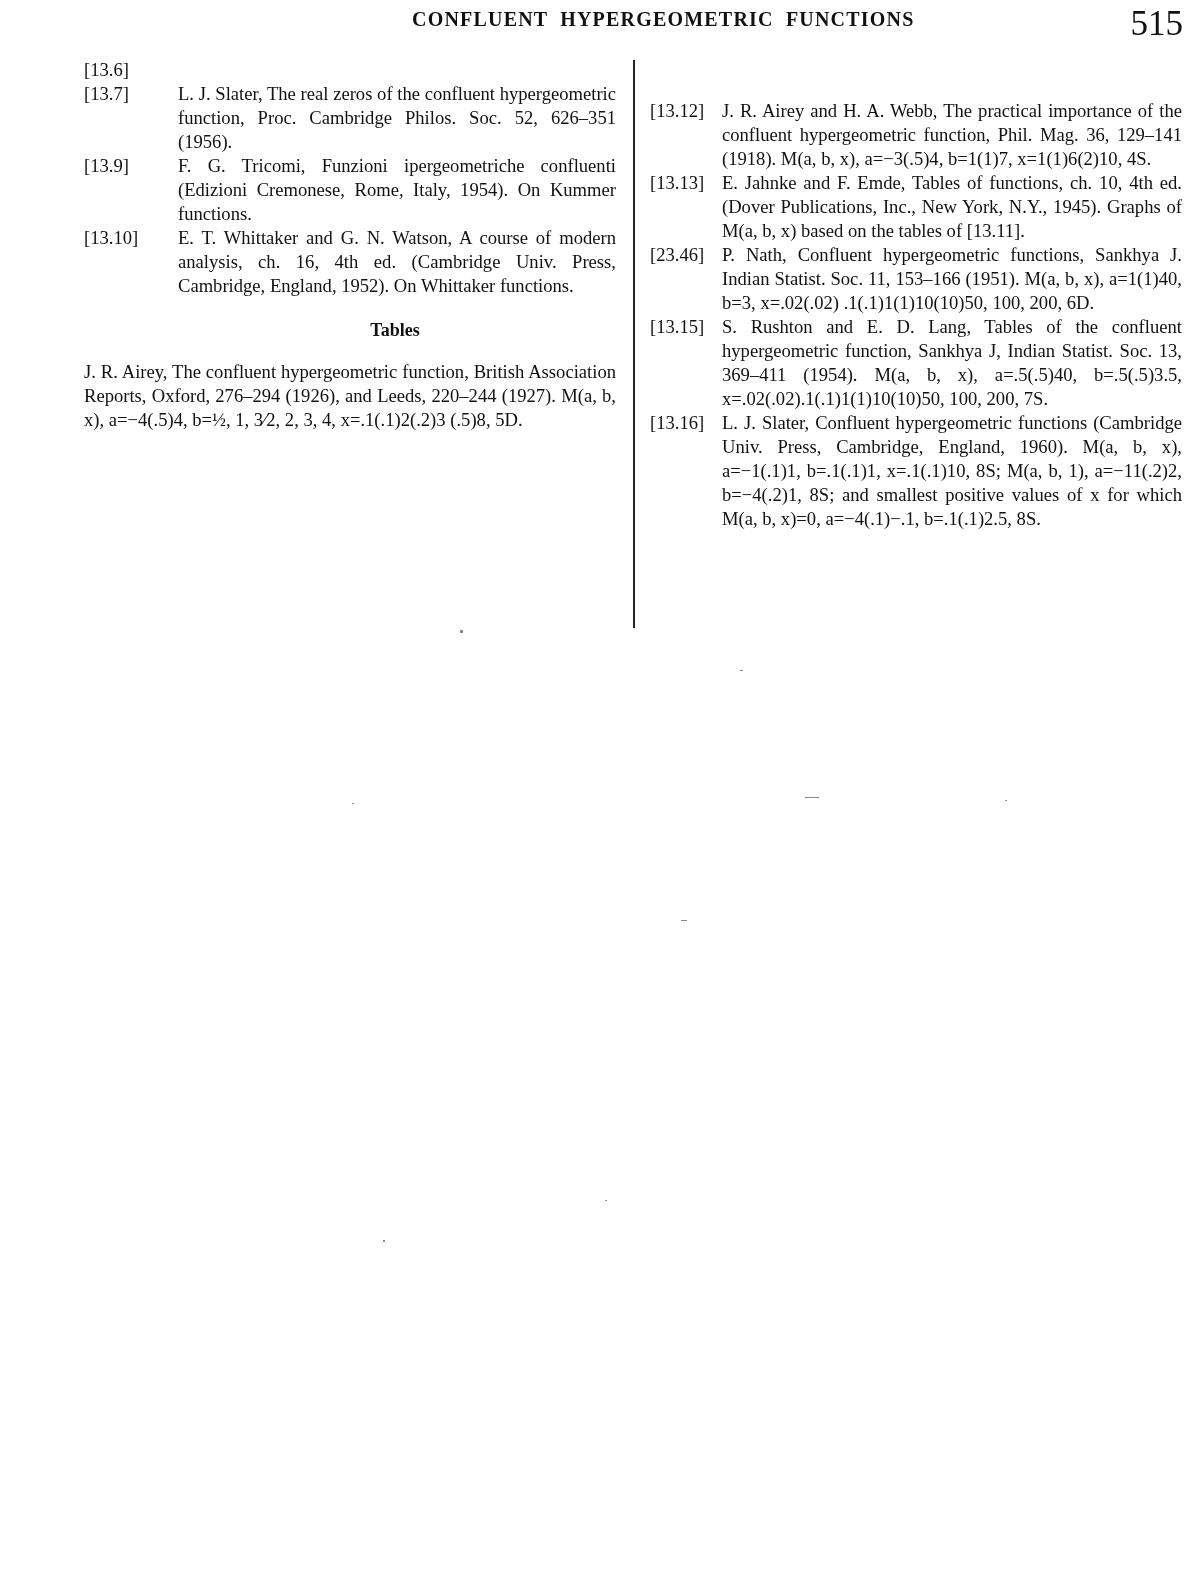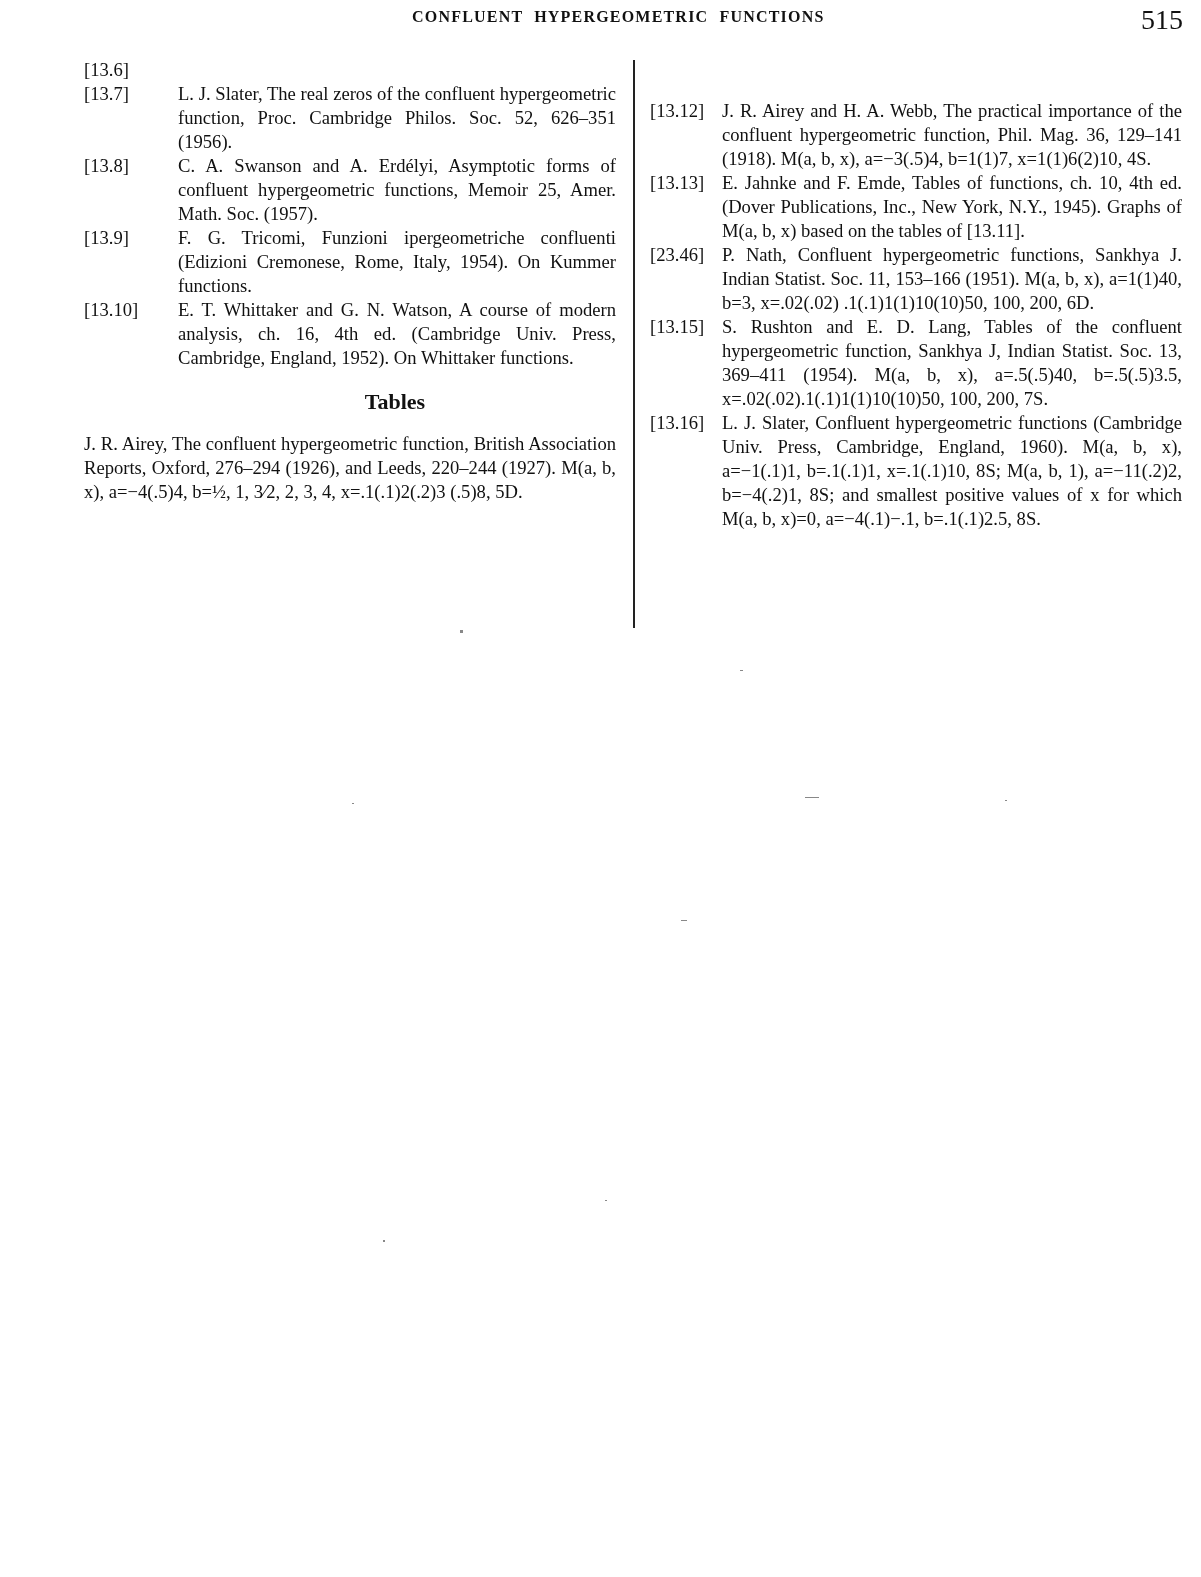--- a/index.html
+++ b/index.html
@@ -4,66 +4,62 @@
 <style>
   html, body { margin: 0; padding: 0; background: #ffffff; }
   body {
     width: 1201px; height: 1577px; position: relative; overflow: hidden;
     font-family: "DejaVu Serif", "Liberation Serif", serif;
     color: #111111;
   }
   .running-head {
     position: absolute; top: 8px; left: 412px;
     font-family: "Liberation Serif", serif;
-    font-weight: bold; font-size: 16px; letter-spacing: 1.2px; word-spacing: 6px;
+    font-weight: bold; font-size: 20px; letter-spacing: 1.2px; word-spacing: 6px;
   }
   .page-number {
     position: absolute; top: 4px; right: 18px;
     font-family: "Liberation Serif", serif;
-    font-size: 28px; font-weight: normal;
+    font-size: 35px; font-weight: normal;
   }
   .col {
     position: absolute; top: 58px; width: 532px;
     font-family: "Liberation Serif", serif;
     font-size: 18.6px; line-height: 24px;
   }
   .col-left { left: 84px; }
   .col-right { left: 650px; margin-top: 41px; }
   .divider {
     position: absolute; left: 633px; top: 60px; width: 1.5px; height: 568px;
     background: #222;
   }
   .ref { display: flex; }
   .ref-key { flex: 0 0 auto; text-align: left; padding-right: 7px; }
   .col-left .ref-key { width: 87px; }
   .col-right .ref-key { width: 65px; }
   .ref-body { flex: 1 1 auto; text-align: justify; }
   .section-heading {
-    text-align: center; font-weight: bold; font-size: 22px;
+    text-align: center; font-weight: bold; font-size: 18px;
     margin: 20px 0 18px 90px;
   }
   .scan-dot { position: absolute; background: #888; }
 </style>
 </head>
 <body>
 
 <div class="running-head">CONFLUENT HYPERGEOMETRIC FUNCTIONS</div>
 <div class="page-number">515</div>
 
 <div class="col col-left">
   <div class="ref">
     <span class="ref-key">[13.6]</span>
   </div>
   <div class="ref">
     <span class="ref-key">[13.7]</span>
     <span class="ref-body">L. J. Slater, The real zeros of the confluent hypergeometric function, Proc. Cambridge Philos. Soc. 52, 626–351 (1956).</span>
-  </div>
-  <div class="ref">
-    <span class="ref-key">[13.8]</span>
-    <span class="ref-body">C. A. Swanson and A. Erdélyi, Asymptotic forms of confluent hypergeometric functions, Memoir 25, Amer. Math. Soc. (1957).</span>
   </div>
   <div class="ref">
     <span class="ref-key">[13.9]</span>
     <span class="ref-body">F. G. Tricomi, Funzioni ipergeometriche confluenti (Edizioni Cremonese, Rome, Italy, 1954). On Kummer functions.</span>
   </div>
   <div class="ref">
     <span class="ref-key">[13.10]</span>
     <span class="ref-body">E. T. Whittaker and G. N. Watson, A course of modern analysis, ch. 16, 4th ed. (Cambridge Univ. Press, Cambridge, England, 1952). On Whittaker functions.</span>
   </div>
 

